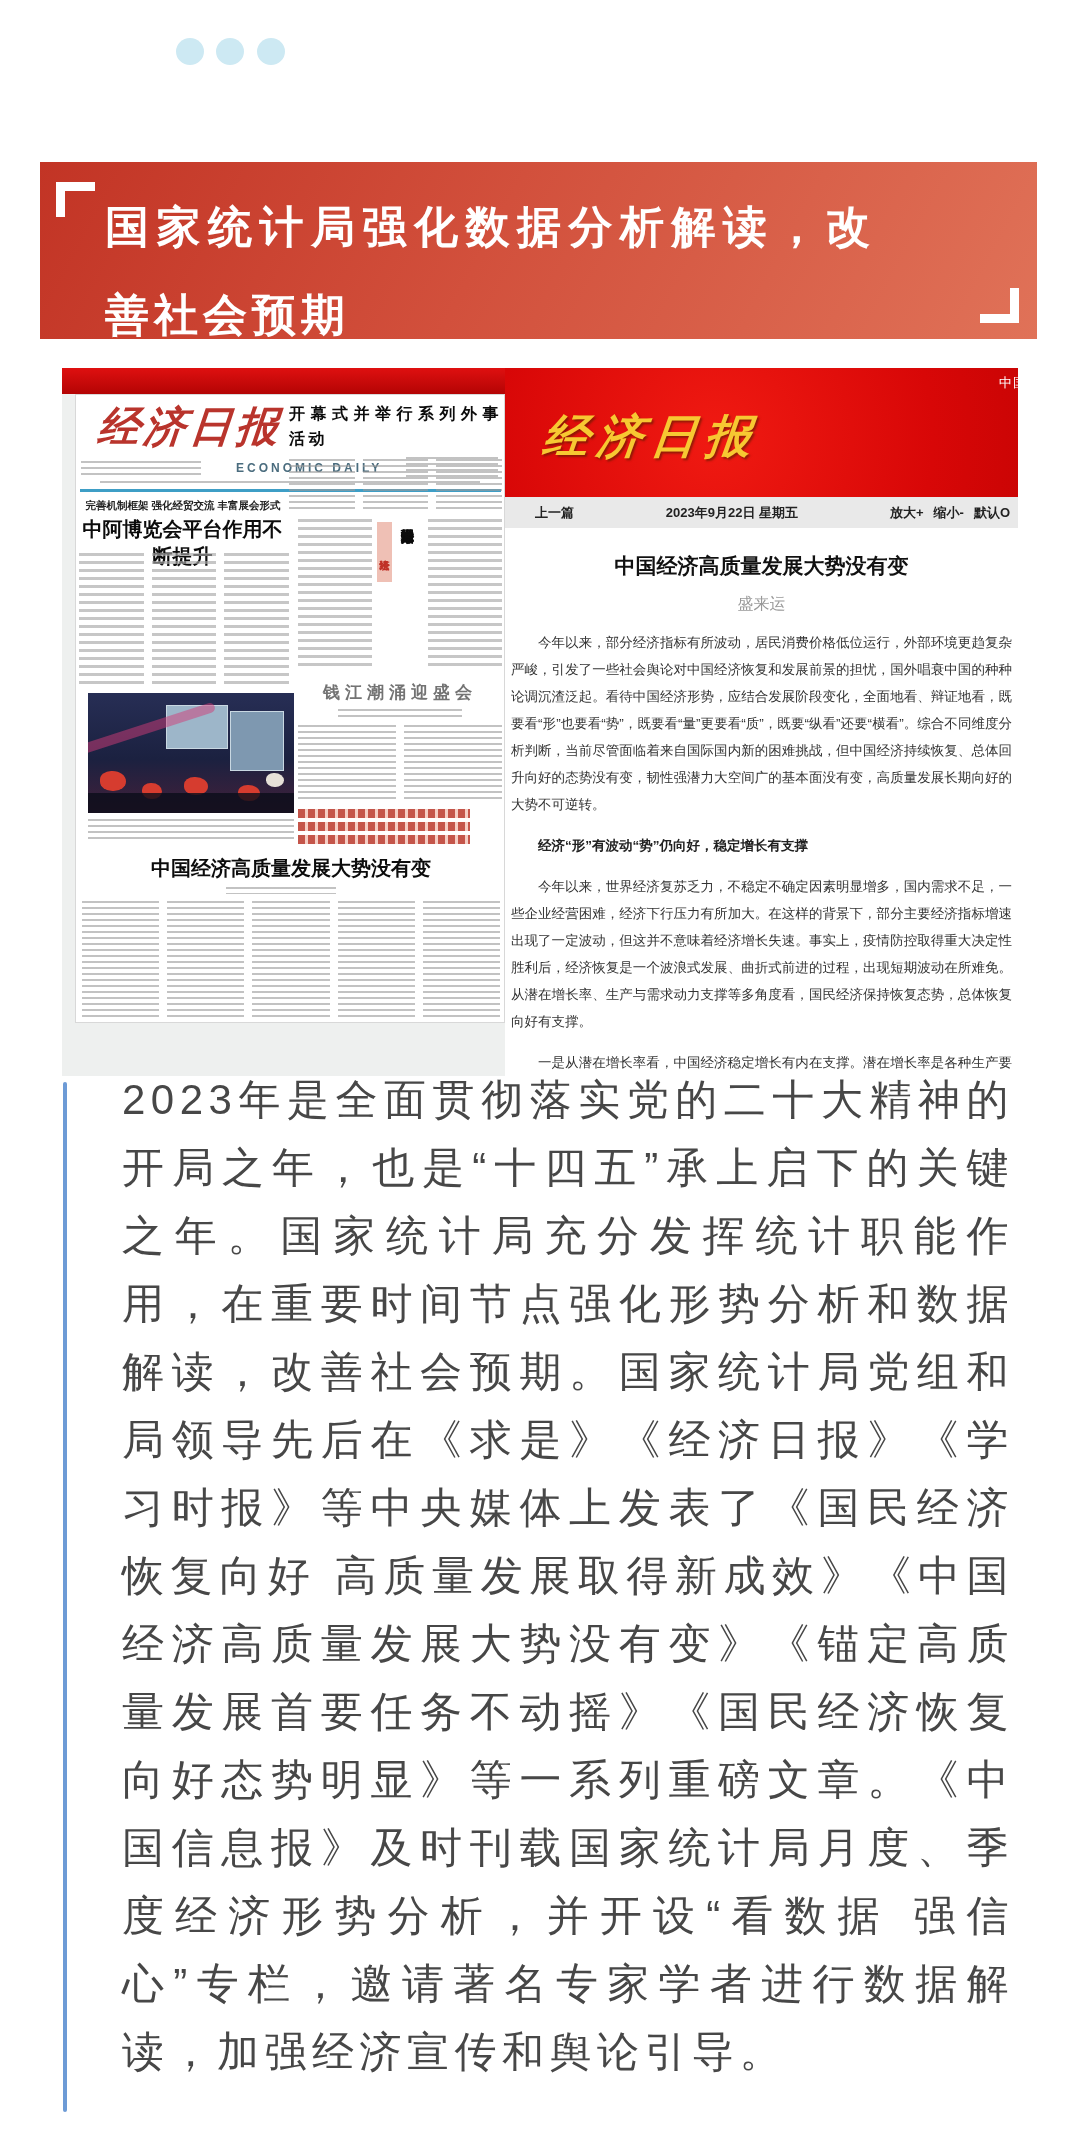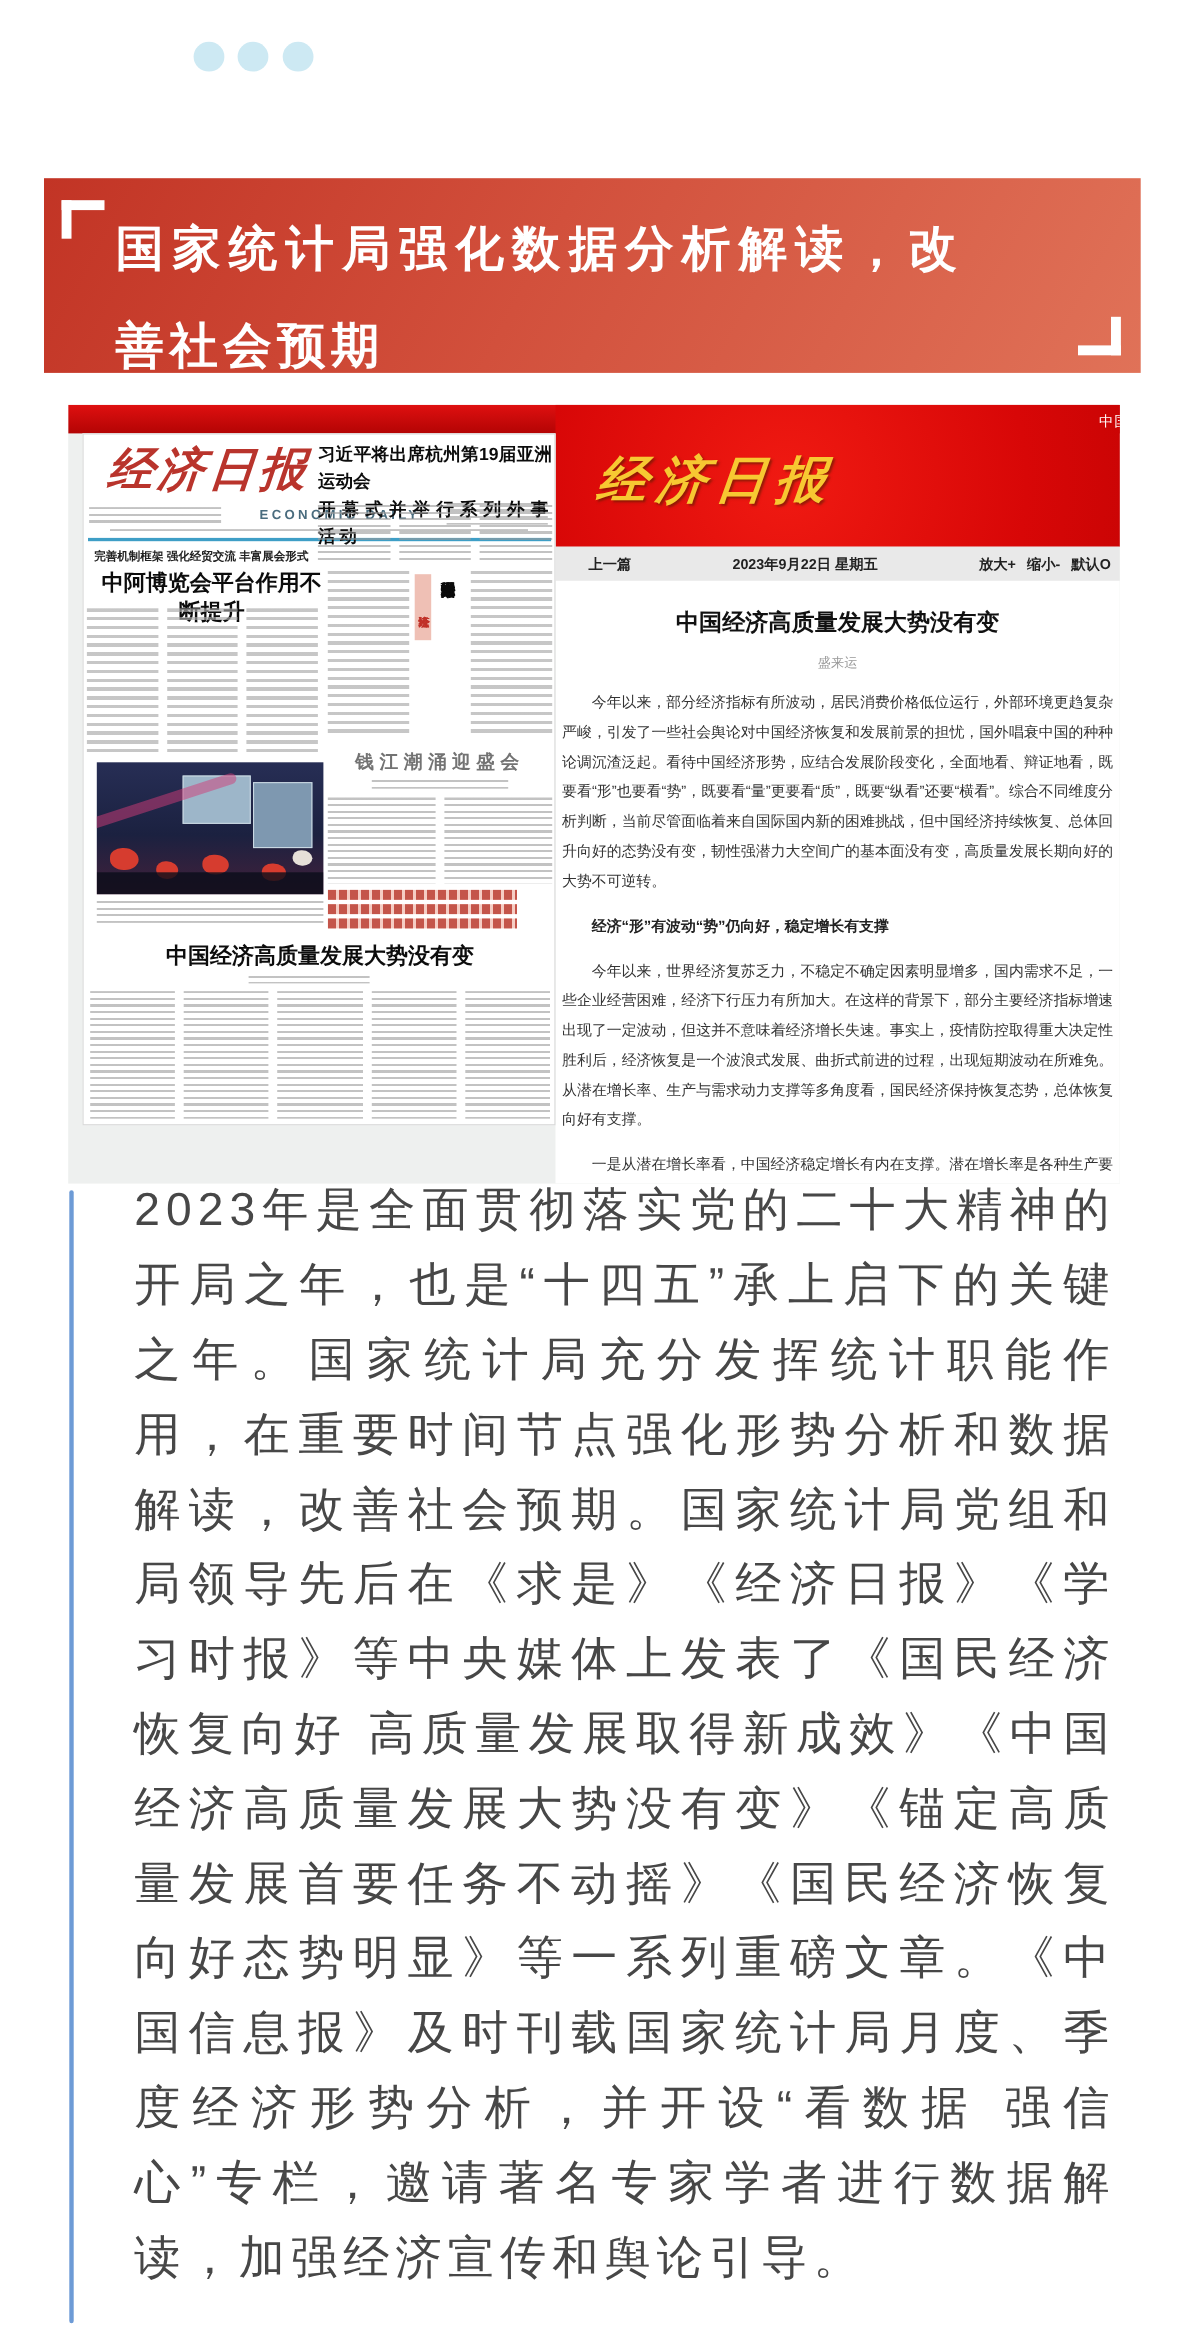--- a/index.html
+++ b/index.html
@@ -38,40 +38,40 @@
              font-style:italic;font-weight:bold;font-size:46px;letter-spacing:8px;
              color:#f7c832;text-shadow:2px 2px 2px rgba(90,30,0,.6);transform:skewX(-6deg);}
   .toolbar{position:absolute;left:443px;top:129px;width:513px;height:31px;background:#e9e9e9;
            display:flex;align-items:center;font-size:13px;font-weight:bold;color:#222;}
   .toolbar .prev{margin-left:30px;}
   .toolbar .tdate{flex:1;text-align:center;}
   .toolbar .zooms{margin-right:8px;display:flex;gap:10px;text-align:center;}
   .article{position:absolute;left:443px;top:160px;width:513px;height:548px;background:#fff;
            overflow:hidden;box-sizing:border-box;padding:0 6px;}
   .a-title{margin-top:24px;text-align:center;font-size:21px;font-weight:bold;color:#111;}
-  .a-author{margin-top:14px;text-align:center;font-size:12px;color:#999;}
+  .a-author{margin-top:14px;text-align:center;font-size:16px;color:#999;}
   .article p{margin:14px 0 0 0;font-size:13.5px;line-height:27px;color:#333;
              text-align:justify;text-indent:2em;}
   .article p.sub{font-weight:bold;color:#222;}
 
   
   .front{position:absolute;left:13px;top:26px;width:430px;height:629px;background:#fff;
          border:1px solid #d8d8d8;box-sizing:border-box;overflow:hidden;}
   .masthead{position:absolute;left:22px;top:4px;font-family:"DejaVu Serif",serif;
             font-style:italic;font-weight:bold;font-size:42px;color:#b9342c;letter-spacing:4px;
             transform:skewX(-5deg);}
   .mast-en{position:absolute;left:160px;top:66px;font-size:12px;font-weight:bold;
            color:#4a6c7e;letter-spacing:3px;}
   .blue-rule{position:absolute;left:4px;top:94px;width:421px;height:3px;background:#3e9ec6;}
   .top-head{position:absolute;left:213px;top:6px;width:213px;font-size:16px;font-weight:bold;
             color:#0c0c0c;line-height:25px;text-align:justify;}
   .top-head .l2{letter-spacing:3.5px;}
   .kicker{position:absolute;left:2px;top:104px;width:210px;text-align:center;
           font-size:10.5px;font-weight:bold;color:#222;}
-  .headline2{position:absolute;left:10px;top:121px;width:213px;text-align:center;
+  .headline2{position:absolute;left:0;top:121px;width:213px;text-align:center;
              font-size:20px;font-weight:bold;color:#0c0c0c;}
   .forum-label{position:absolute;left:301px;top:127px;width:15px;height:60px;background:#efc0b5;
                color:#c03128;font-size:10px;font-weight:bold;writing-mode:vertical-rl;
                text-align:center;line-height:15px;}
   .vert-head{position:absolute;left:318px;top:124px;height:150px;writing-mode:vertical-rl;
              font-size:13px;font-weight:bold;color:#0c0c0c;letter-spacing:0px;line-height:26px;}
   .headline3{position:absolute;left:222px;top:286px;width:204px;text-align:center;
              font-size:17px;font-weight:bold;color:#737373;letter-spacing:5px;}
   .bottom-head{position:absolute;left:40px;top:460px;width:350px;text-align:center;
                font-size:20px;font-weight:bold;color:#0c0c0c;}
@@ -142,21 +142,20 @@
 
     <div class="front">
       <div class="masthead">经济日报</div>
       <div class="fuzz-sm" style="position:absolute;left:5px;top:66px;width:120px;height:16px;"></div>
       <div class="mast-en">ECONOMIC DAILY</div>
       <div class="fuzz-sm" style="position:absolute;left:330px;top:62px;width:92px;height:20px;"></div>
       <div class="fuzz-sm" style="position:absolute;left:24px;top:86px;width:380px;height:5px;"></div>
       <div class="blue-rule"></div>
 
       <div class="top-head">
-        <div>习近平将出席杭州第19届亚洲运动会</div>
         <div class="l2">开幕式并举行系列外事活动</div>
       </div>
       <div class="cols" style="left:213px;top:64px;width:213px;height:52px;">
         <div class="fuzz-sm"></div>
           <div class="fuzz-sm"></div>
           <div class="fuzz-sm"></div>
       </div>
 
       <div class="kicker">完善机制框架 强化经贸交流 丰富展会形式</div>
       <div class="headline2">中阿博览会平台作用不断提升</div>

